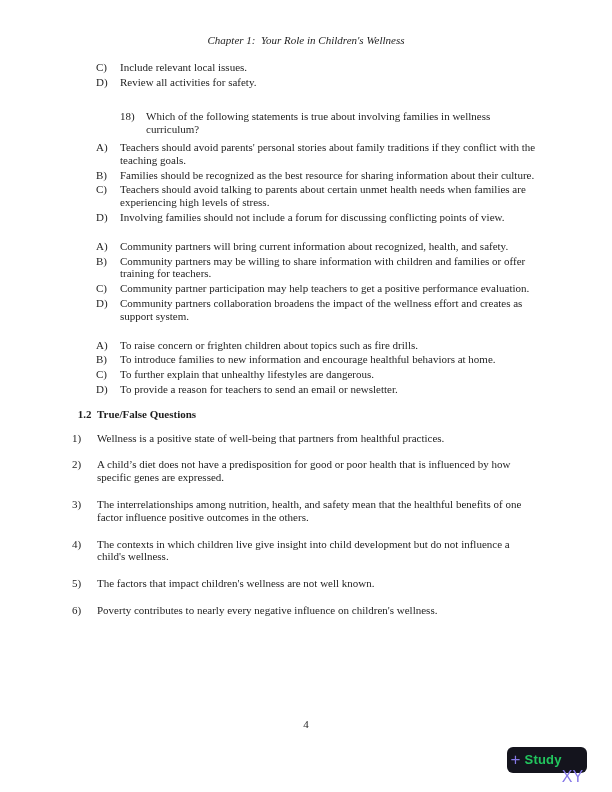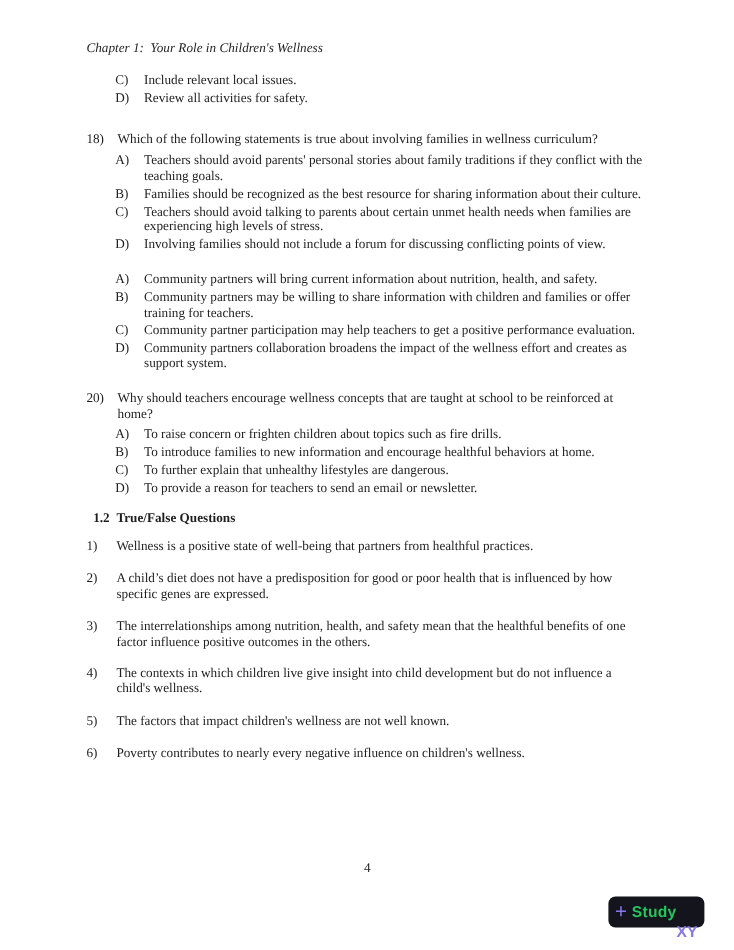--- a/index.html
+++ b/index.html
@@ -9,37 +9,37 @@
     height: 792px;
     background: #ffffff;
     font-family: "Liberation Serif", "DejaVu Serif", serif;
     font-size: 11px;
     line-height: 12.8px;
     color: #1e1e1e;
     overflow: hidden;
   }
   .header {
     padding: 34px 72px 0 72px;
-    text-align: left;
+    text-align: center;
     font-style: italic;
   }
   .header .chapter { white-space: pre; }
   .content { padding: 0 72px; }
 
   
   #carryover { margin-top: 14px; margin-left: 24px; }
 
   .option-row { display: flex; }
   .option-row + .option-row { margin-top: 2px; }
   .olet { flex: 0 0 24px; width: 24px; }
   .otext { flex: 1; max-width: 420px; }
 
   .question { margin-top: 16px; }
   .question.first { margin-top: 22px; }
-  .q-row { display: flex; }
+  .q-row { display: flex; margin-left: 48px; }
   .qnum { flex: 0 0 26px; width: 26px; }
   .qtext { flex: 1; max-width: 442px; }
   .question .options { margin-left: 24px; margin-top: 5px; }
 
   .section-header {
     display: flex;
     font-weight: bold;
     margin-top: 12px;
   }
   .sec-num { flex: 0 0 25px; width: 25px; text-align: center; }
@@ -69,21 +69,21 @@
     font-family: "Liberation Sans", "DejaVu Sans", sans-serif;
   }
   .logo .plus {
     font-size: 17px;
     font-weight: 400;
     line-height: 1;
     margin-right: 4px;
     margin-top: -2px;
   }
   .logo .study { color: #22c55e; font-weight: 700; font-size: 13px; letter-spacing: 0.2px; }
-  .logo .xy { font-weight: 700; font-size: 13px; letter-spacing: 0.2px; margin-top: 34px; }
+  .logo .xy { font-weight: 400; font-size: 16px; letter-spacing: 0.2px; margin-top: 34px; }
 </style>
 </head>
 <body>
 
 <div class="page">
 
   <div class="header">
     <span class="chapter">Chapter 1:  Your Role in Children's Wellness</span>
   </div>
 
@@ -121,41 +121,37 @@
             <div class="option-row">
               <span class="olet">D)</span>
               <span class="otext">Involving families should not include a forum for discussing conflicting points of view.</span>
             </div>
           </div>
         </div>
         <div class="question">
           <div class="options">
             <div class="option-row">
               <span class="olet">A)</span>
-              <span class="otext">Community partners will bring current information about nutrition, health, and safety.</span>
+              <span class="otext">Community partners will bring current information about recognized, health, and safety.</span>
             </div>
             <div class="option-row">
               <span class="olet">B)</span>
               <span class="otext">Community partners may be willing to share information with children and families or offer training for teachers.</span>
             </div>
             <div class="option-row">
               <span class="olet">C)</span>
               <span class="otext">Community partner participation may help teachers to get a positive performance evaluation.</span>
             </div>
             <div class="option-row">
               <span class="olet">D)</span>
               <span class="otext">Community partners collaboration broadens the impact of the wellness effort and creates as support system.</span>
             </div>
           </div>
         </div>
         <div class="question">
-          <div class="q-row">
-            <span class="qnum">20)</span>
-            <span class="qtext">Why should teachers encourage wellness concepts that are taught at school to be reinforced at home?</span>
-          </div>
           <div class="options">
             <div class="option-row">
               <span class="olet">A)</span>
               <span class="otext">To raise concern or frighten children about topics such as fire drills.</span>
             </div>
             <div class="option-row">
               <span class="olet">B)</span>
               <span class="otext">To introduce families to new information and encourage healthful behaviors at home.</span>
             </div>
             <div class="option-row">

